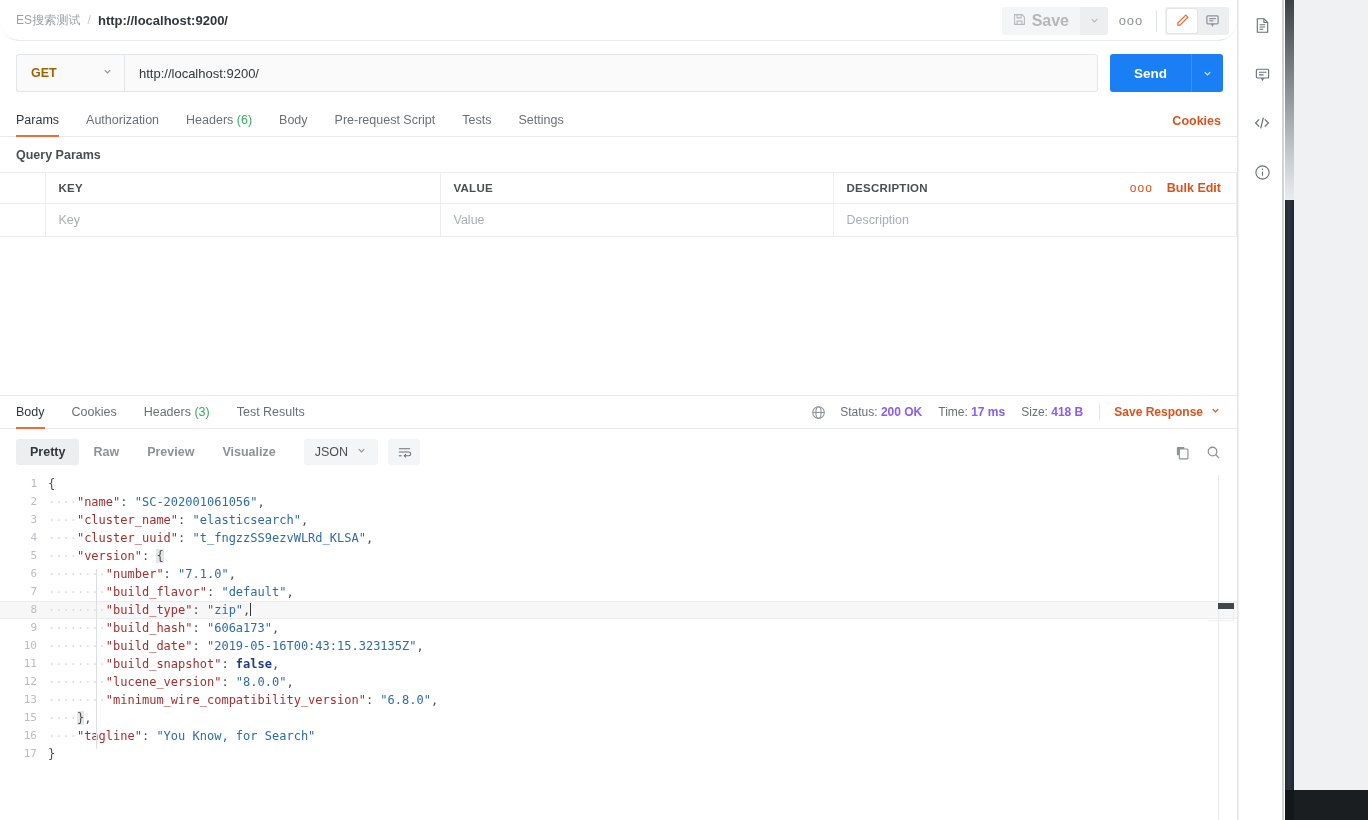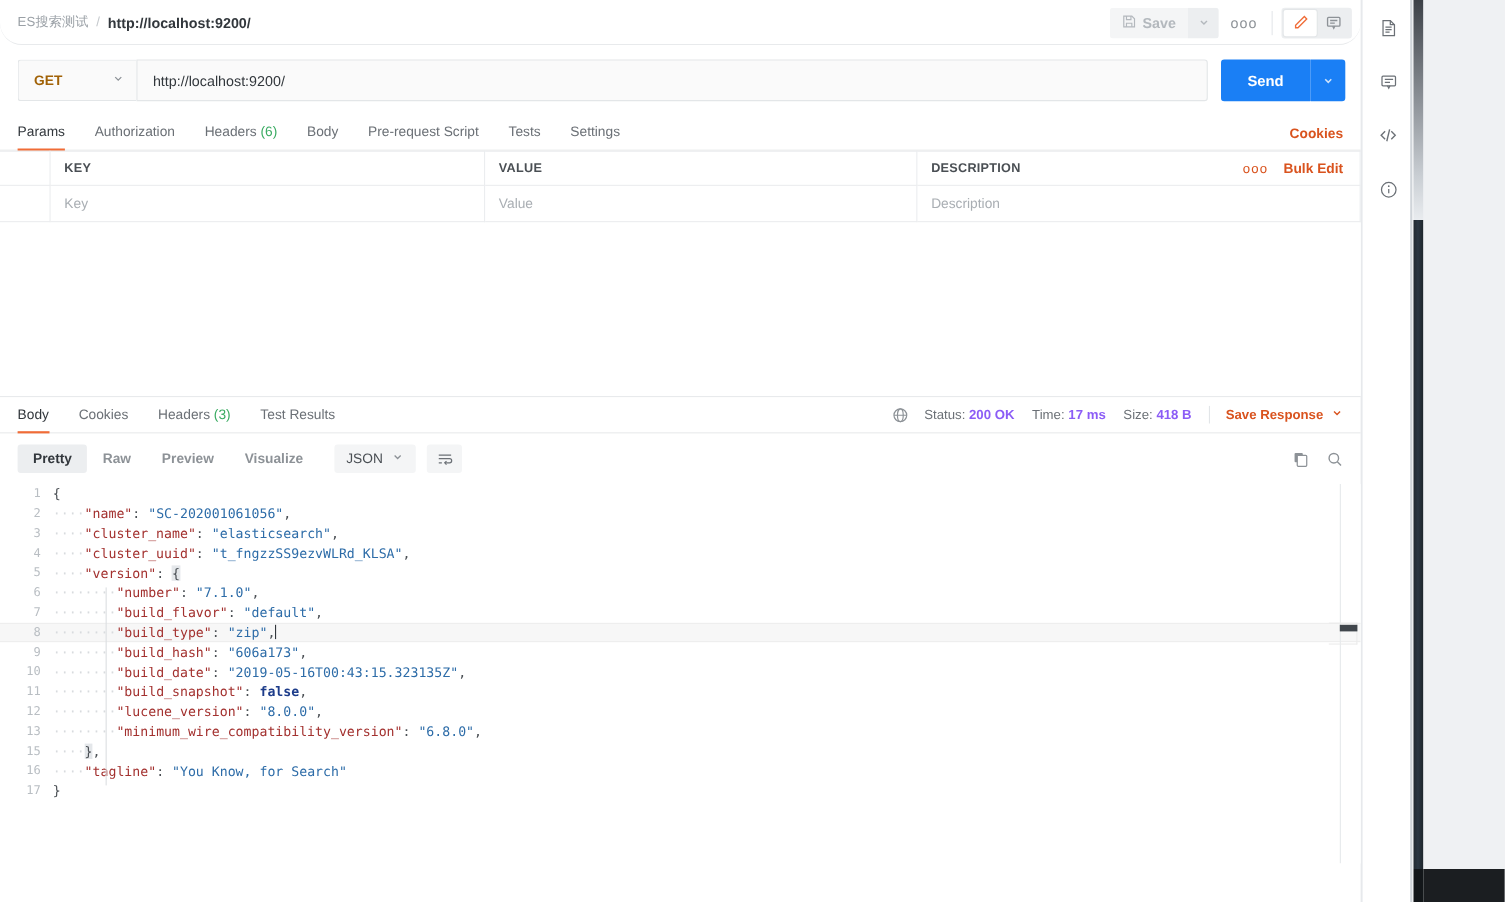--- a/index.html
+++ b/index.html
@@ -89,21 +89,21 @@
     display: flex; align-items: center; gap: 0;
   }
   .save-group {
     display: flex; align-items: center;
     border-radius: 3px; overflow: hidden;
   }
   .save-btn {
     display: flex; align-items: center; gap: 6px;
     height: 28px; padding: 0 11px;
     background: #f4f5f6; color: #b3b8bd;
-    font-size: 13px; font-weight: bold;
+    font-size: 16px; font-weight: bold;
     cursor: default;
   }
   .save-caret {
     width: 28px; height: 28px;
     background: #eceef0; color: #b3b8bd;
     display: flex; align-items: center; justify-content: center;
     cursor: pointer;
   }
   .dots-btn {
     width: 34px; height: 28px; margin-left: 6px;
@@ -438,20 +438,21 @@
       </div>
       <div class="rtab">
         <span>Tests</span>
       </div>
       <div class="rtab">
         <span>Settings</span>
       </div>
       <div class="cookies-link">Cookies</div>
     </div>
 
+    <div class="qp-title">Query Params</div>
 
     <div class="qp-wrap">
       <table class="tbl">
         <thead>
           <tr>
             <th class="col-chk"></th>
             <th class="col-key">KEY</th>
             <th class="col-val">VALUE</th>
             <th class="col-desc">DESCRIPTION</th>
           </tr>

